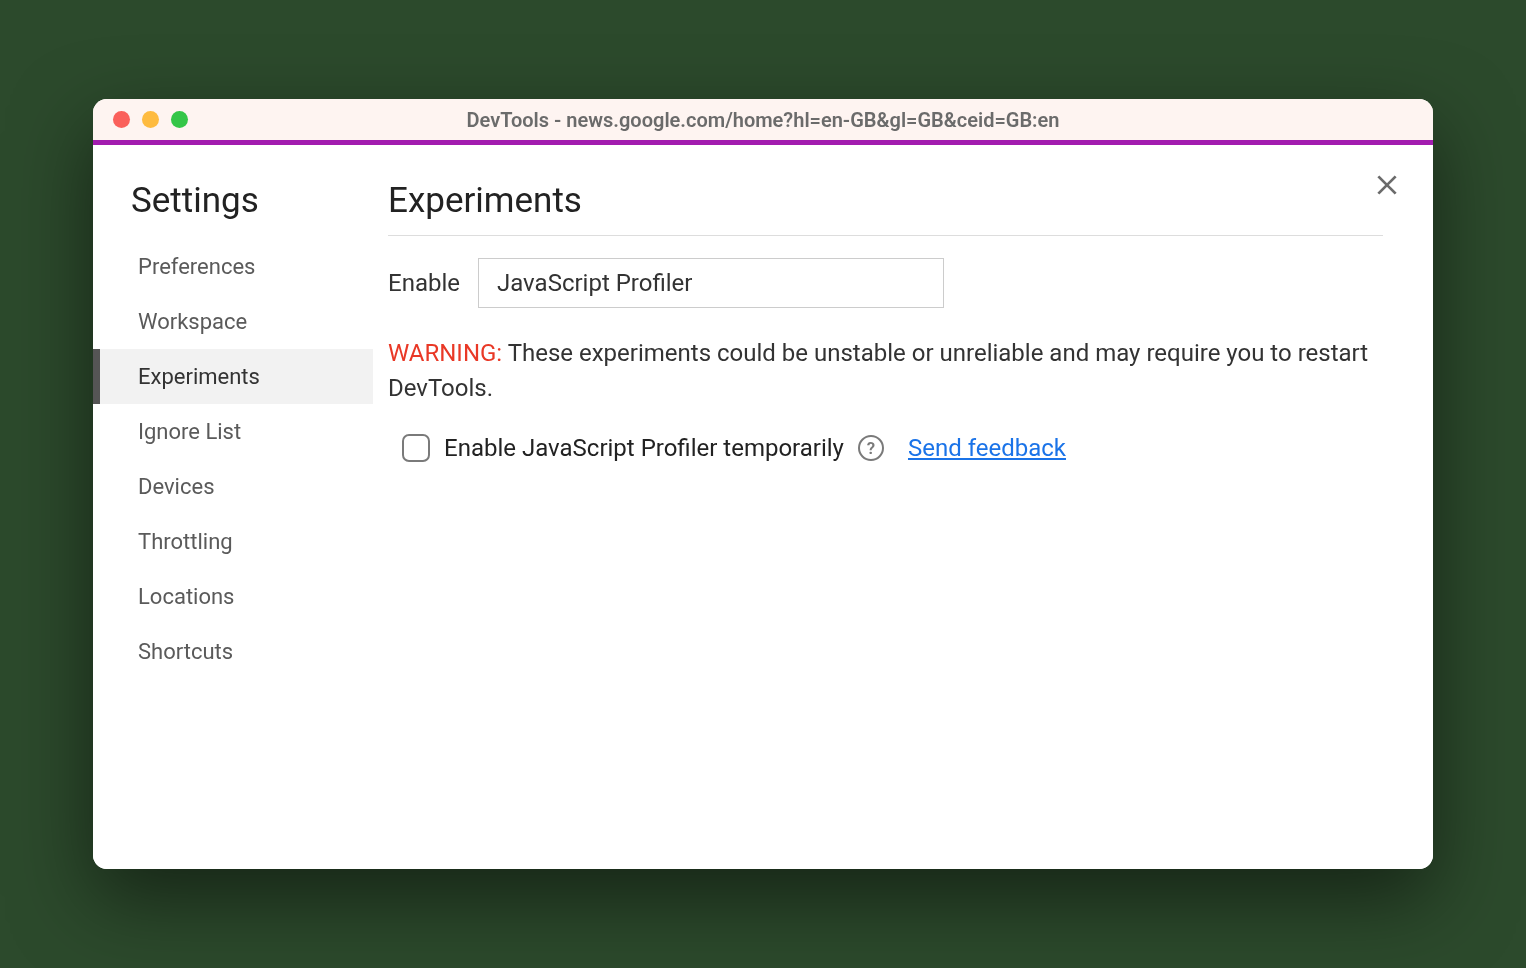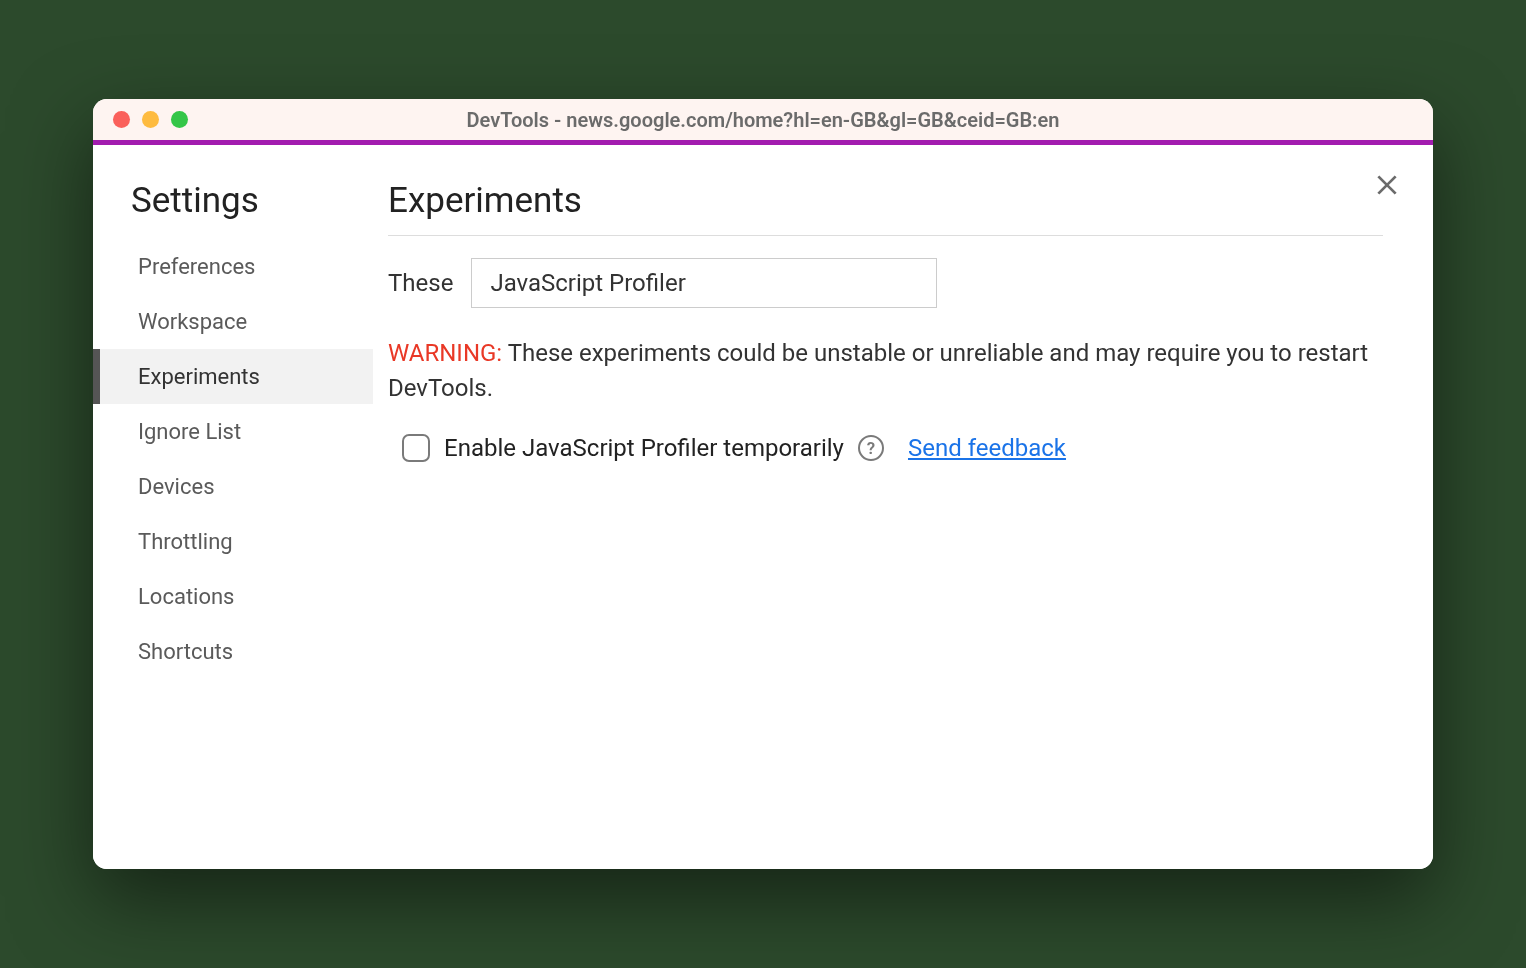--- a/index.html
+++ b/index.html
@@ -215,21 +215,21 @@
       <div class="sidebar-item">Devices</div>
       <div class="sidebar-item">Throttling</div>
       <div class="sidebar-item">Locations</div>
       <div class="sidebar-item">Shortcuts</div>
     </div>
 
     <div class="main">
       <div class="main-heading">Experiments</div>
 
       <div class="filter-row">
-        <span class="filter-label">These</span>
+        <span class="filter-label">Enable</span>
         <input class="filter-input" type="text" value="JavaScript Profiler" style="">
       </div>
 
       <div class="warning">
         <span class="warning-label">WARNING:</span><span> These experiments could be unstable or unreliable and may require you to restart DevTools.</span>
       </div>
 
       <div class="experiment-row">
         <div class="checkbox"></div>
         <span class="experiment-label">Enable JavaScript Profiler temporarily</span>

